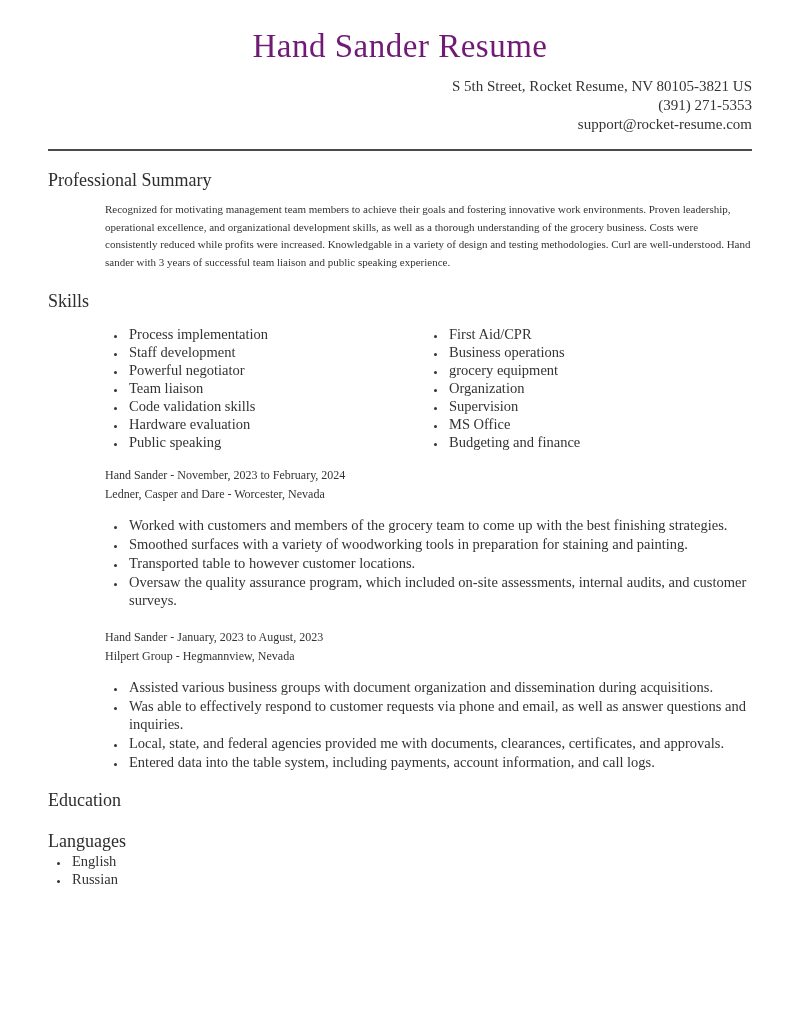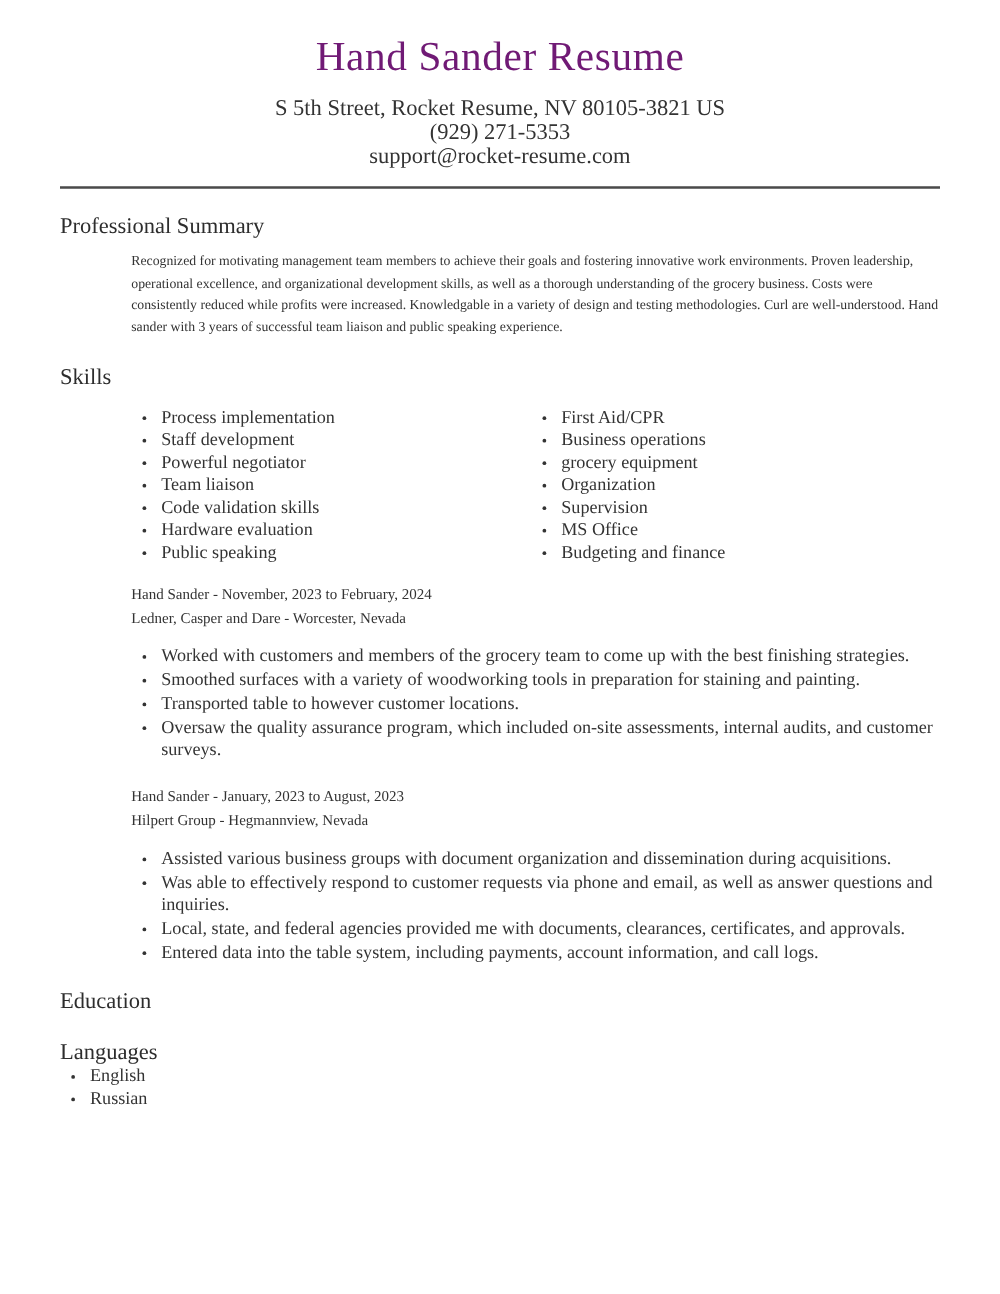--- a/index.html
+++ b/index.html
@@ -18,21 +18,21 @@
   }
   
   .resume-header { text-align: center; }
   h1.resume-title {
     font-size: 33px;
     font-weight: 500;
     color: #701a75;
     letter-spacing: 0.5px;
     line-height: 1.25;
   }
-  .contact { margin-top: 10px; font-size: 18px; line-height: 19px; color: #333333; }
+  .contact { margin-top: 10px; font-size: 15px; line-height: 19px; color: #333333; text-align: right; }
   hr.header-divider {
     border: none;
     border-top: 2px solid #4a4a4a;
     margin: 15px 0 0 0;
   }
   
   h2.section-heading {
     font-size: 18px;
     font-weight: 500;
     color: #2d2d2d;
@@ -71,21 +71,21 @@
 </style>
 </head>
 <body>
 
 <div class="page">
 
   <header class="resume-header">
     <h1 class="resume-title">Hand Sander Resume</h1>
     <div class="contact">
       <div>S 5th Street, Rocket Resume, NV 80105-3821 US</div>
-      <div>(929) 271-5353</div>
+      <div>(391) 271-5353</div>
       <div>support@rocket-resume.com</div>
     </div>
   </header>
 
   <hr class="header-divider">
 
   <section>
     <h2 class="section-heading">Professional Summary</h2>
     <p class="summary-text body-text indented">Recognized for motivating management team members to achieve their goals and fostering innovative work environments. Proven leadership, operational excellence, and organizational development skills, as well as a thorough understanding of the grocery business. Costs were consistently reduced while profits were increased. Knowledgable in a variety of design and testing methodologies. Curl are well-understood. Hand sander with 3 years of successful team liaison and public speaking experience.</p>
   </section>

